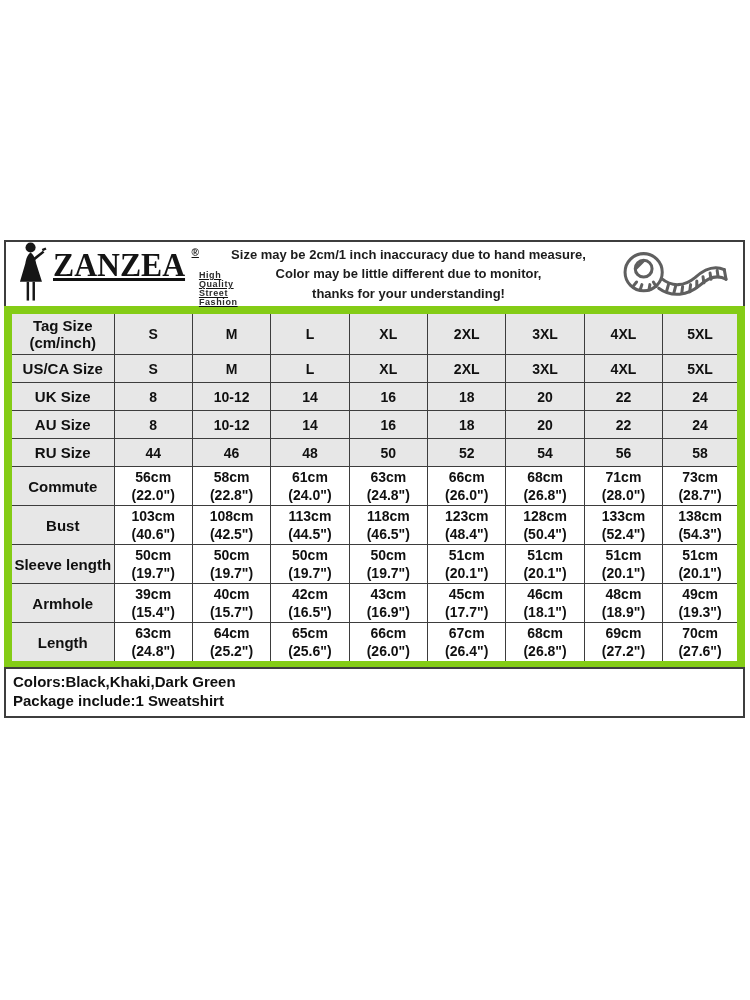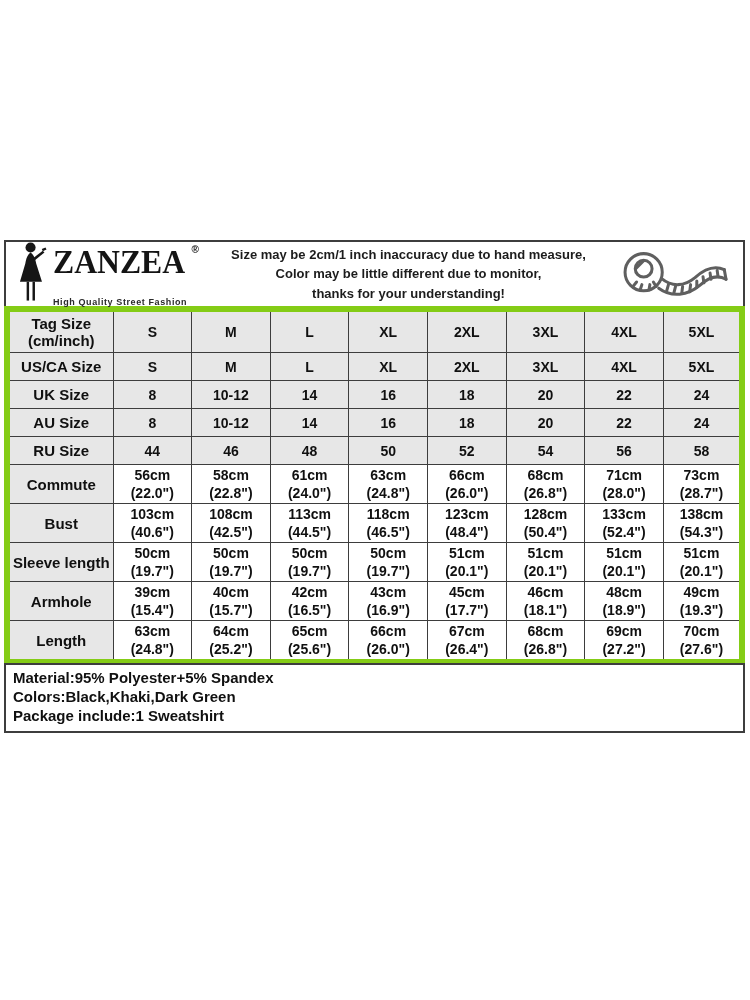--- a/index.html
+++ b/index.html
@@ -9,35 +9,35 @@
     -webkit-font-smoothing:antialiased;
   }
   .panel{position:absolute;left:4px;top:240px;width:741px;box-sizing:border-box;}
 
   
   .header-box{
     box-sizing:border-box;border:2px solid #3d3d3d;background:#fff;
     height:68px;display:flex;align-items:center;
   }
   .logo{width:210px;padding-left:10px;display:flex;align-items:flex-end;gap:3px;box-sizing:border-box;}
-  .logo-text{display:flex;flex-direction:column;line-height:1;}
+  .logo-text{display:flex;flex-direction:row;line-height:1;text-decoration:underline;}
   .brand-row{display:flex;align-items:flex-start;}
   .brand{
     font-family:"Liberation Serif", serif;font-weight:bold;font-size:33px;line-height:30px;
     letter-spacing:0px;color:#141414;transform:scaleX(.96);transform-origin:left;
   }
   .reg{font-size:10px;font-weight:bold;margin-top:-2px;margin-left:1px;}
   .tagline{font-size:9px;letter-spacing:.6px;color:#2a2a2a;margin-top:21px;font-weight:bold;}
   .notice{flex:1;text-align:center;font-weight:bold;font-size:13px;line-height:19.5px;color:#1c1c1c;}
   .tape{width:142px;display:flex;justify-content:center;align-items:center;}
 
   
   table.size{
     width:100%;border-collapse:collapse;table-layout:fixed;
-    margin-top:-2px;border:6px solid #84cc16;background:#fff;
+    margin-top:-2px;border:8px solid #84cc16;background:#fff;
   }
   table.size td{
     border:1.5px solid #3d3d3d;text-align:center;vertical-align:middle;
     font-weight:bold;font-size:14px;padding:0;color:#101010;
   }
   table.size td.lbl{background:#e7e7e7;font-size:15px;line-height:17px;}
   table.size td.shaded{background:#e7e7e7;}
   tr.r-tag td{height:40px;line-height:17px;}
   tr.r-size td{height:27px;margin-left:41px;}
   tr.r-measure td{height:38px;line-height:18px;}
@@ -443,18 +443,17 @@
           </td>
           <td>
             <div>70cm</div>
             <div>(27.6")</div>
           </td>
         </tr>
       </tbody>
   </table>
 
   <div class="info-box">
-    <div>Material:95% Polyester+5% Spandex</div>
     <div>Colors:Black,Khaki,Dark Green</div>
     <div>Package include:1 Sweatshirt</div>
   </div>
 
 </div>
 
 </body></html>

